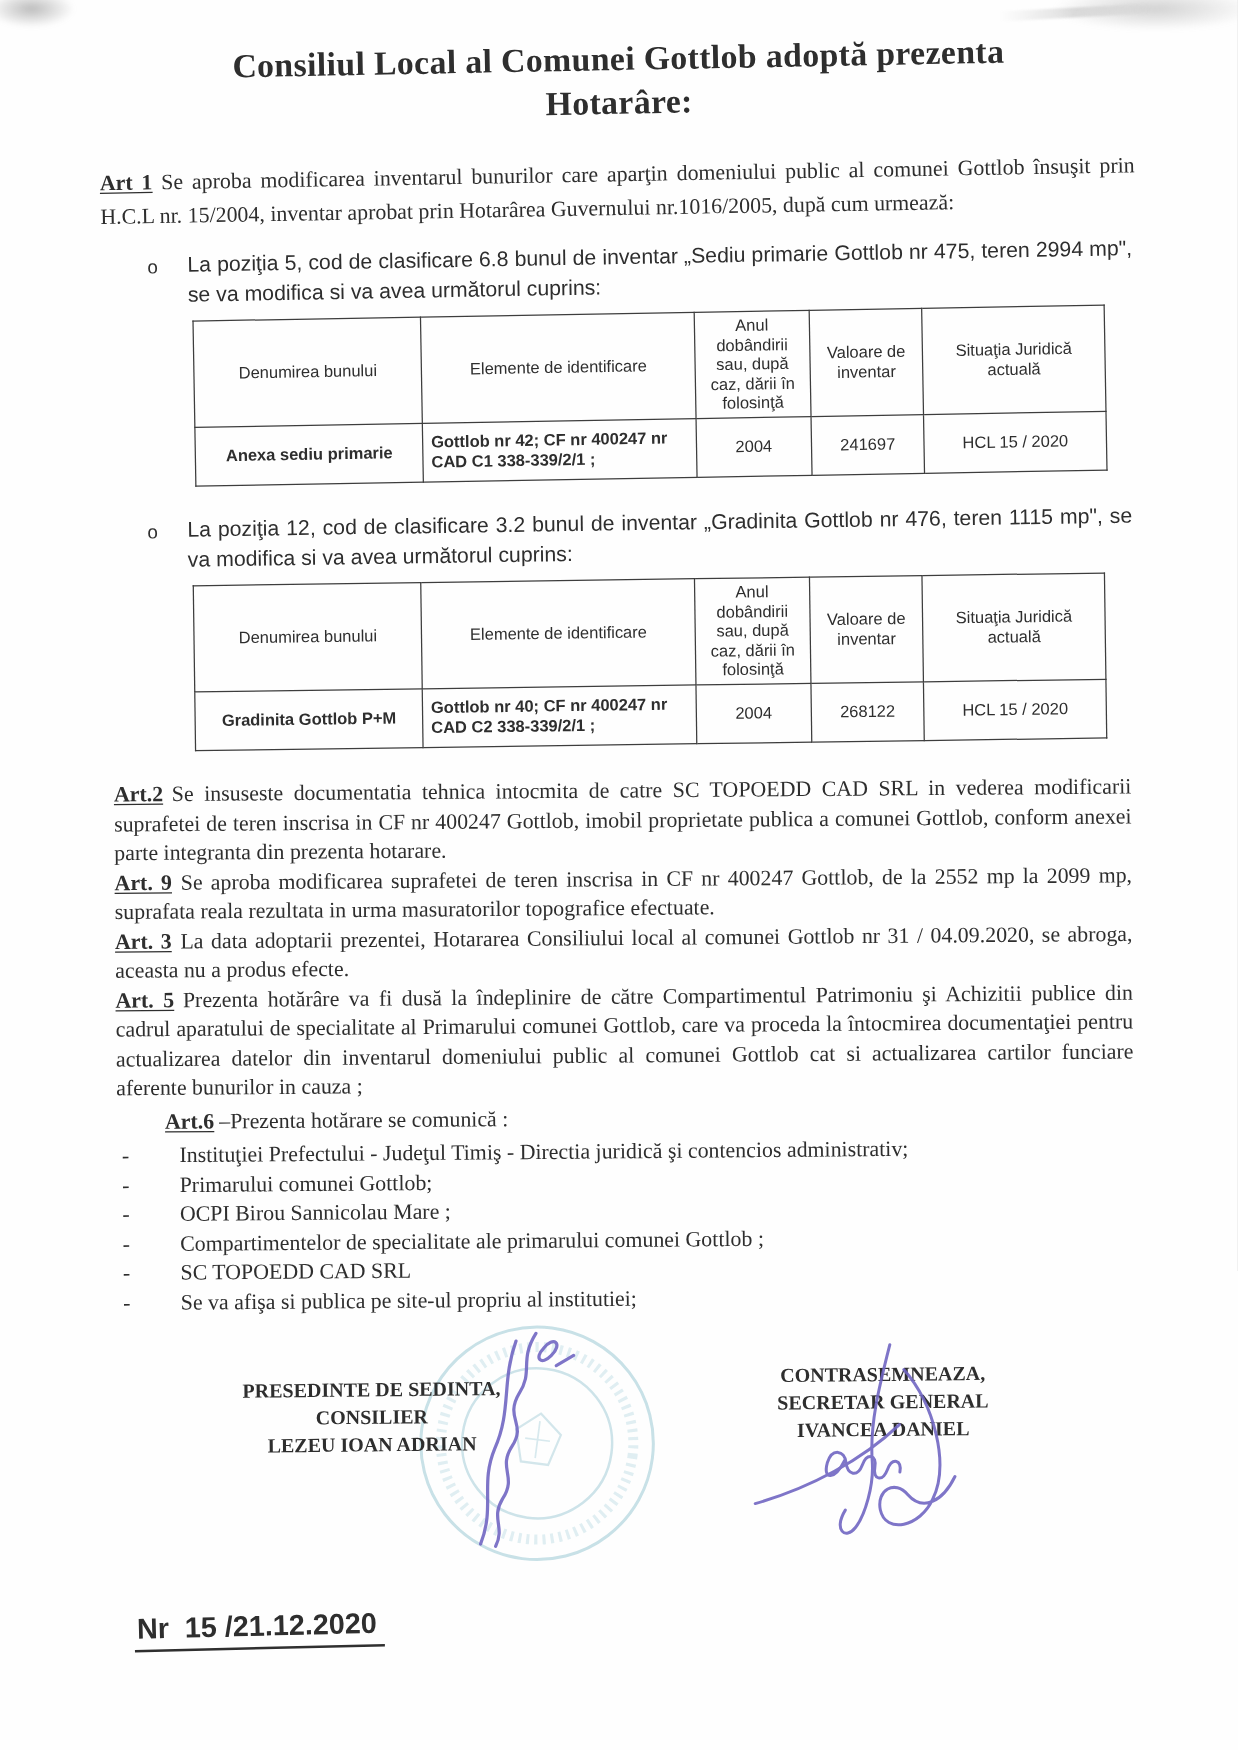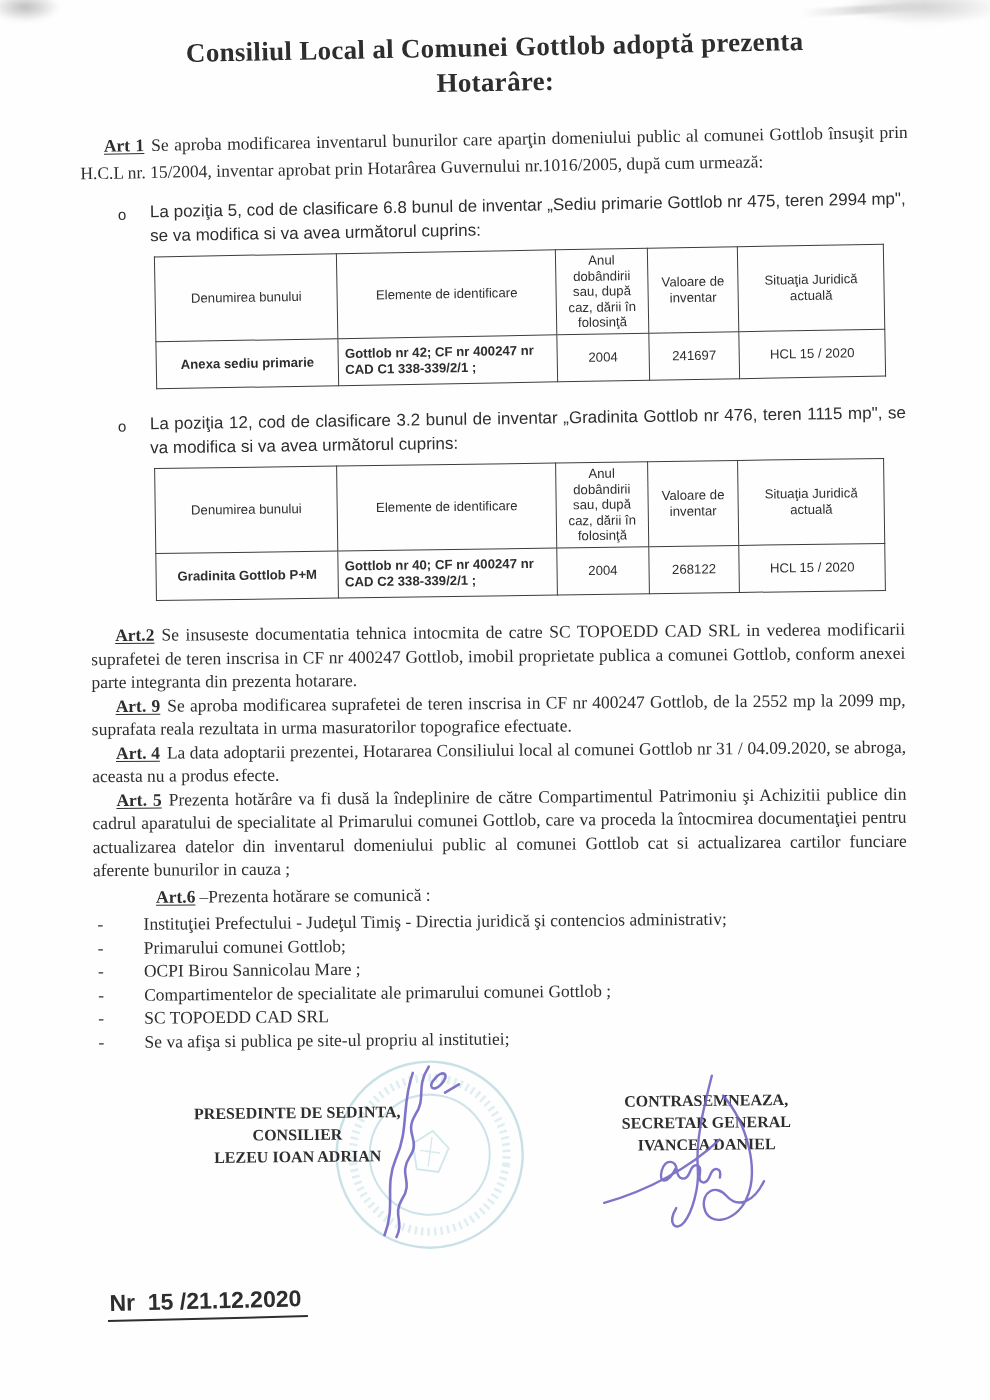--- a/index.html
+++ b/index.html
@@ -35,21 +35,21 @@
     letter-spacing:.3px;
   }
   
   .para{
     margin:26px 82px 0 80px;
     font-size:17.5px;
     line-height:27px;
     text-align:justify;
   }
   .art1{transform:rotate(-1deg);}
-  .label{font-weight:bold;text-decoration:underline;text-underline-offset:2px;margin-right:7px;margin-left:24px;}
+  .label{font-weight:bold;text-decoration:underline;text-underline-offset:2px;margin-right:7px;}
 
   
   .bullet{
     display:flex;
     margin:14px 84px 0 118px;
     font-family:"Liberation Sans", sans-serif;
     font-size:17px;
     line-height:24px;
     text-align:justify;
   }
@@ -210,21 +210,21 @@
         <td class="c-num">2004</td>
         <td class="c-num">268122</td>
         <td class="c-num">HCL 15 / 2020</td>
       </tr>
     </tbody>
   </table>
 
   <div class="articles">
     <p class="para"><span class="label">Art.2</span><span>Se insuseste documentatia tehnica intocmita de catre SC TOPOEDD CAD SRL  in vederea modificarii suprafetei de teren inscrisa in CF nr 400247 Gottlob, imobil proprietate publica a comunei Gottlob, conform anexei parte integranta din prezenta hotarare.</span></p>
     <p class="para"><span class="label">Art. 9</span><span>Se aproba modificarea suprafetei de teren inscrisa in CF nr 400247 Gottlob, de la 2552 mp la 2099 mp, suprafata reala rezultata in urma masuratorilor topografice efectuate.</span></p>
-    <p class="para"><span class="label">Art. 4</span><span>La data adoptarii prezentei, Hotararea Consiliului local al comunei Gottlob nr 31 / 04.09.2020, se abroga, aceasta nu a produs efecte.</span></p>
+    <p class="para"><span class="label">Art. 3</span><span>La data adoptarii prezentei, Hotararea Consiliului local al comunei Gottlob nr 31 / 04.09.2020, se abroga, aceasta nu a produs efecte.</span></p>
     <p class="para"><span class="label">Art. 5</span><span>Prezenta hotărâre va fi dusă la îndeplinire de către Compartimentul Patrimoniu şi Achizitii publice din cadrul aparatului de specialitate al Primarului comunei Gottlob, care va proceda la întocmirea documentaţiei pentru actualizarea datelor din inventarul domeniului public al comunei Gottlob cat si actualizarea cartilor funciare aferente bunurilor in cauza ;</span></p>
   </div>
 
   <div class="art6line"><span class="label">Art.6</span><span>–Prezenta  hotărare se comunică :</span></div>
 
   <ul class="notify-list">
     <li>
         <span class="dash">-</span>
         <span>Instituţiei Prefectului - Judeţul Timiş - Directia juridică şi contencios administrativ;</span>
       </li>

